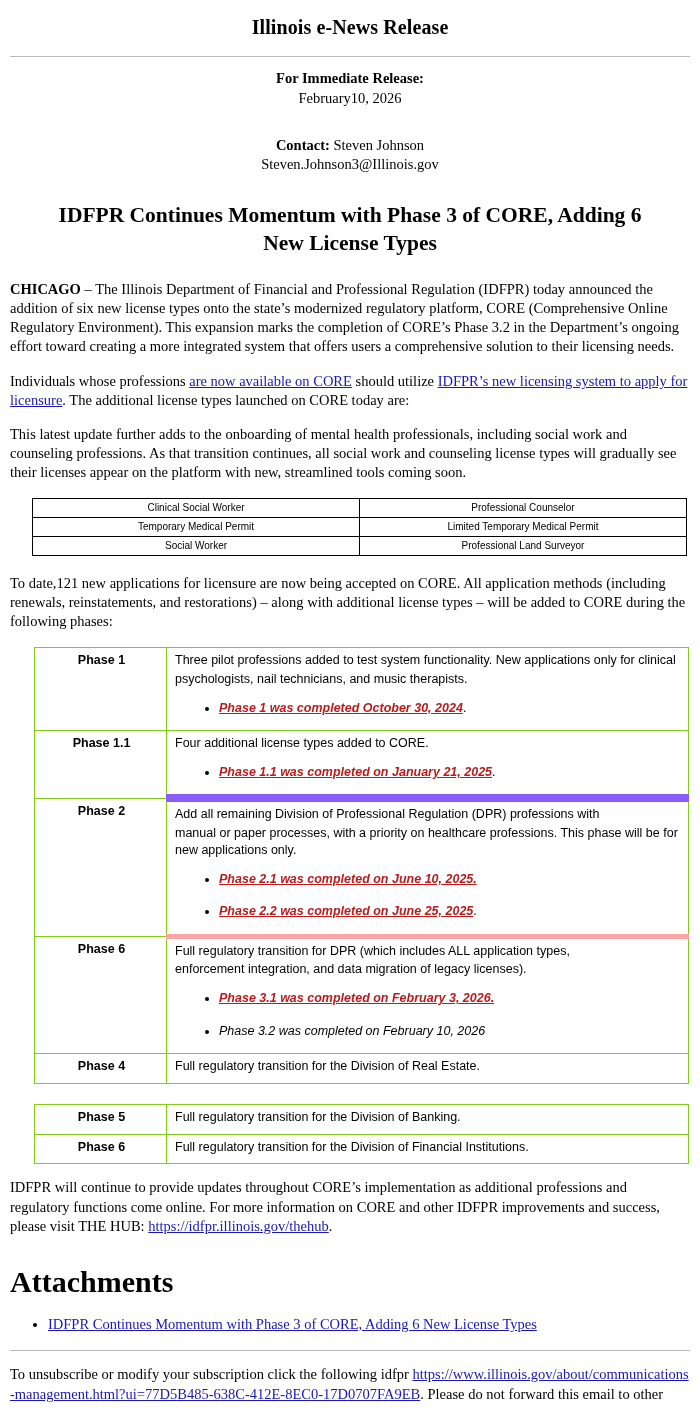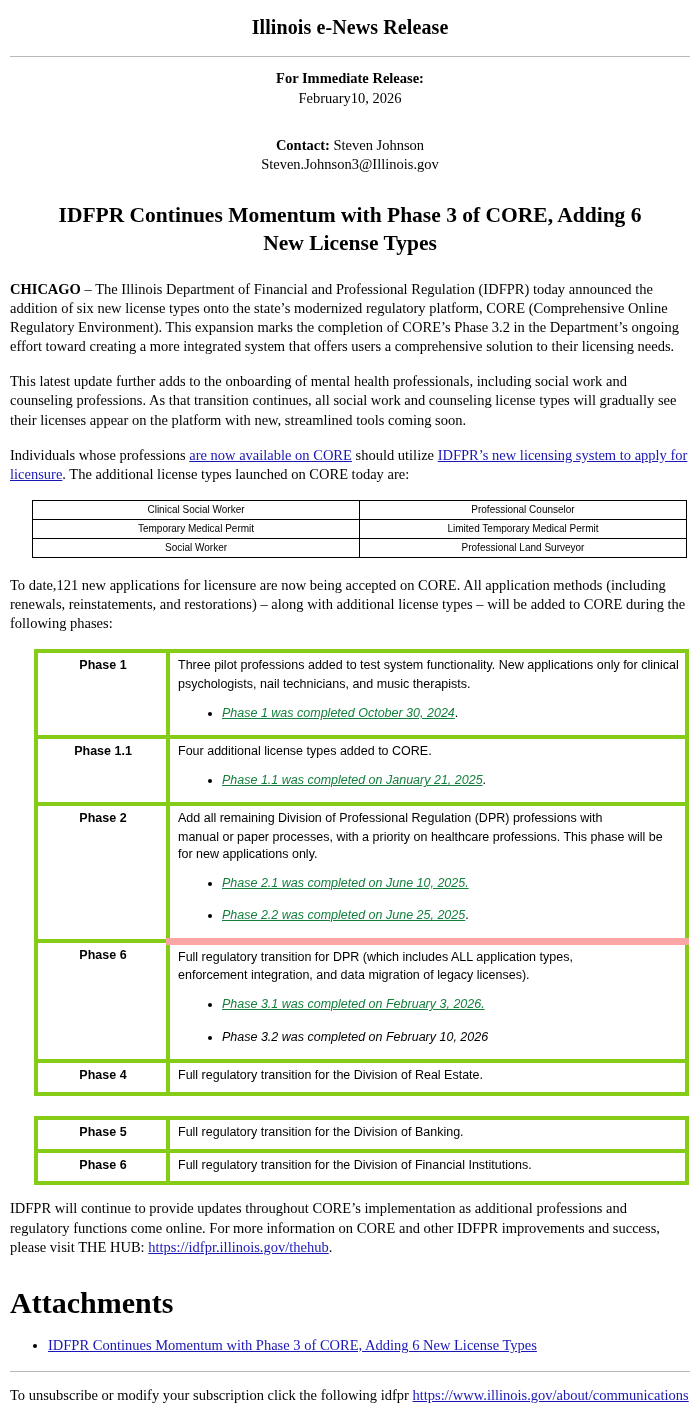--- a/index.html
+++ b/index.html
@@ -89,57 +89,57 @@
 
   
   table.phase-table {
     border-collapse: collapse;
     width: 655px;
     margin: 6px 0 0 24px;
     font-family: "Liberation Sans", "DejaVu Sans", sans-serif;
     font-size: 12.5px;
   }
   table.phase-table td {
-    border: 4px solid #84cc16;
+    border: 1px solid #84cc16;
     vertical-align: top;
     padding: 4px 6px 6px 8px;
   }
   td.phase-name {
     width: 132px;
     text-align: center;
     font-weight: bold;
     padding-top: 5px;
   }
   td.phase-desc {
     padding-left: 9px;
   }
   tr.blue-top > td.phase-desc {
-    border-top: 4px solid #8b5cf6;
+    border-top: 8px solid #8b5cf6;
   }
   tr.dark-top > td.phase-desc {
-    border-top: 7px solid #fca5a5;
+    border-top: 5px solid #fca5a5;
   }
   .phase-desc p {
     margin: 0 0 2px 0;
     line-height: 1.35;
   }
   ul.phase-list {
     margin: 12px 0 8px 0;
     padding-left: 44px;
     list-style: disc;
   }
   ul.phase-list li {
     margin: 0 0 16px 0;
     line-height: 1.3;
   }
   ul.phase-list li:last-child { margin-bottom: 2px; }
   .phase-link {
-    color: #15803d;
+    color: #b91c1c;
     text-decoration: underline;
-    font-weight: normal;
+    font-weight: bold;
     font-style: italic;
   }
   .phase-plain {
     color: #000000;
     font-weight: normal;
     font-style: italic;
   }
 
   .table-gap { height: 14px; }
 
@@ -181,23 +181,23 @@
 
   <div class="meta-block">
     <span class="meta-line"><span class="bold">Contact:</span> <span>Steven Johnson</span></span>
     <span class="meta-line">Steven.Johnson3@Illinois.gov</span>
   </div>
 
   <h1 class="headline">IDFPR Continues Momentum with Phase 3 of CORE, Adding 6 New License Types</h1>
 
   <p class="body"><span class="bold">CHICAGO</span><span> – The Illinois Department of Financial and Professional Regulation (IDFPR) today announced the addition of six new license types onto the state’s modernized regulatory platform, CORE (Comprehensive Online Regulatory Environment). This expansion marks the completion of CORE’s Phase 3.2 in the Department’s ongoing effort toward creating a more integrated system that offers users a comprehensive solution to their licensing needs.</span></p>
 
+  <p class="body tight"><span>Individuals whose professions </span><a class="link" href="#">are now available on CORE</a><span> should utilize </span><a class="link" href="#">IDFPR’s new licensing system to apply for licensure</a><span>. The additional license types launched on CORE today are:</span></p>
+
   <p class="body">This latest update further adds to the onboarding of mental health professionals, including social work and counseling professions. As that transition continues, all social work and counseling license types will gradually see their licenses appear on the platform with new, streamlined tools coming soon.</p>
-
-  <p class="body tight"><span>Individuals whose professions </span><a class="link" href="#">are now available on CORE</a><span> should utilize </span><a class="link" href="#">IDFPR’s new licensing system to apply for licensure</a><span>. The additional license types launched on CORE today are:</span></p>
 
   <table class="license-table">
     <tbody>
       <tr>
         <td>Clinical Social Worker</td>
         <td>Professional Counselor</td>
       </tr>
       <tr>
         <td>Temporary Medical Permit</td>
         <td>Limited Temporary Medical Permit</td>

